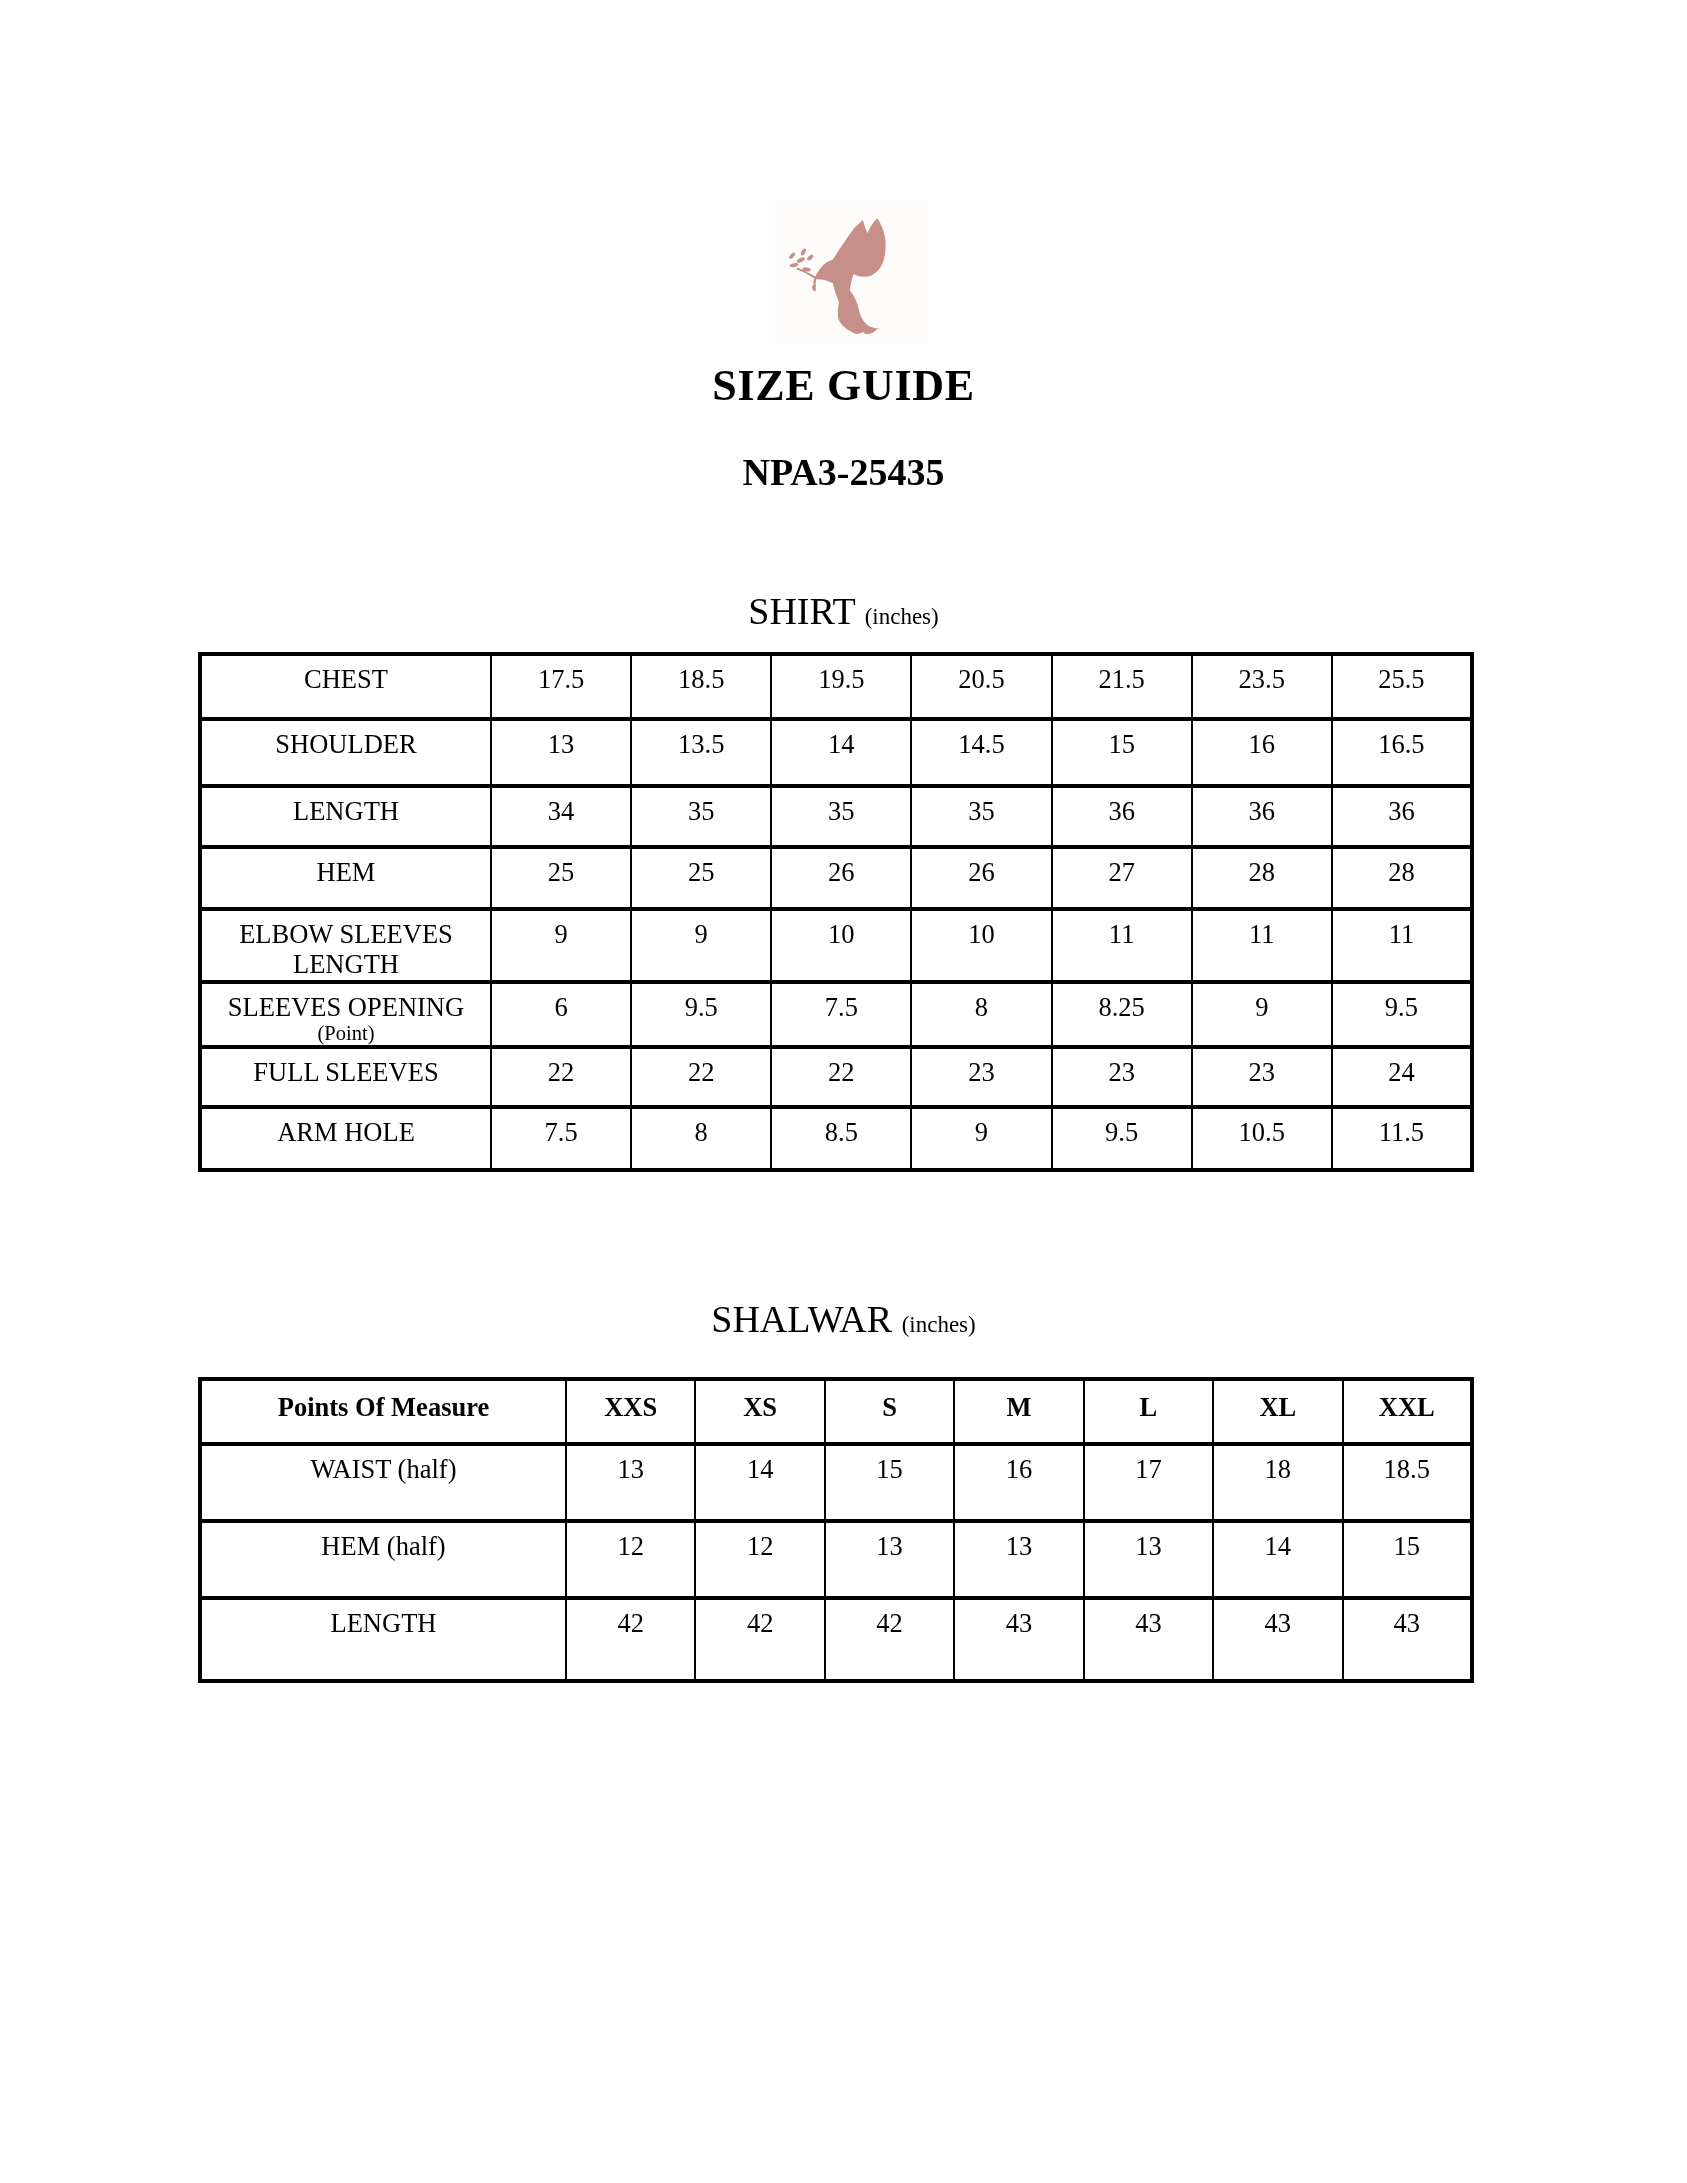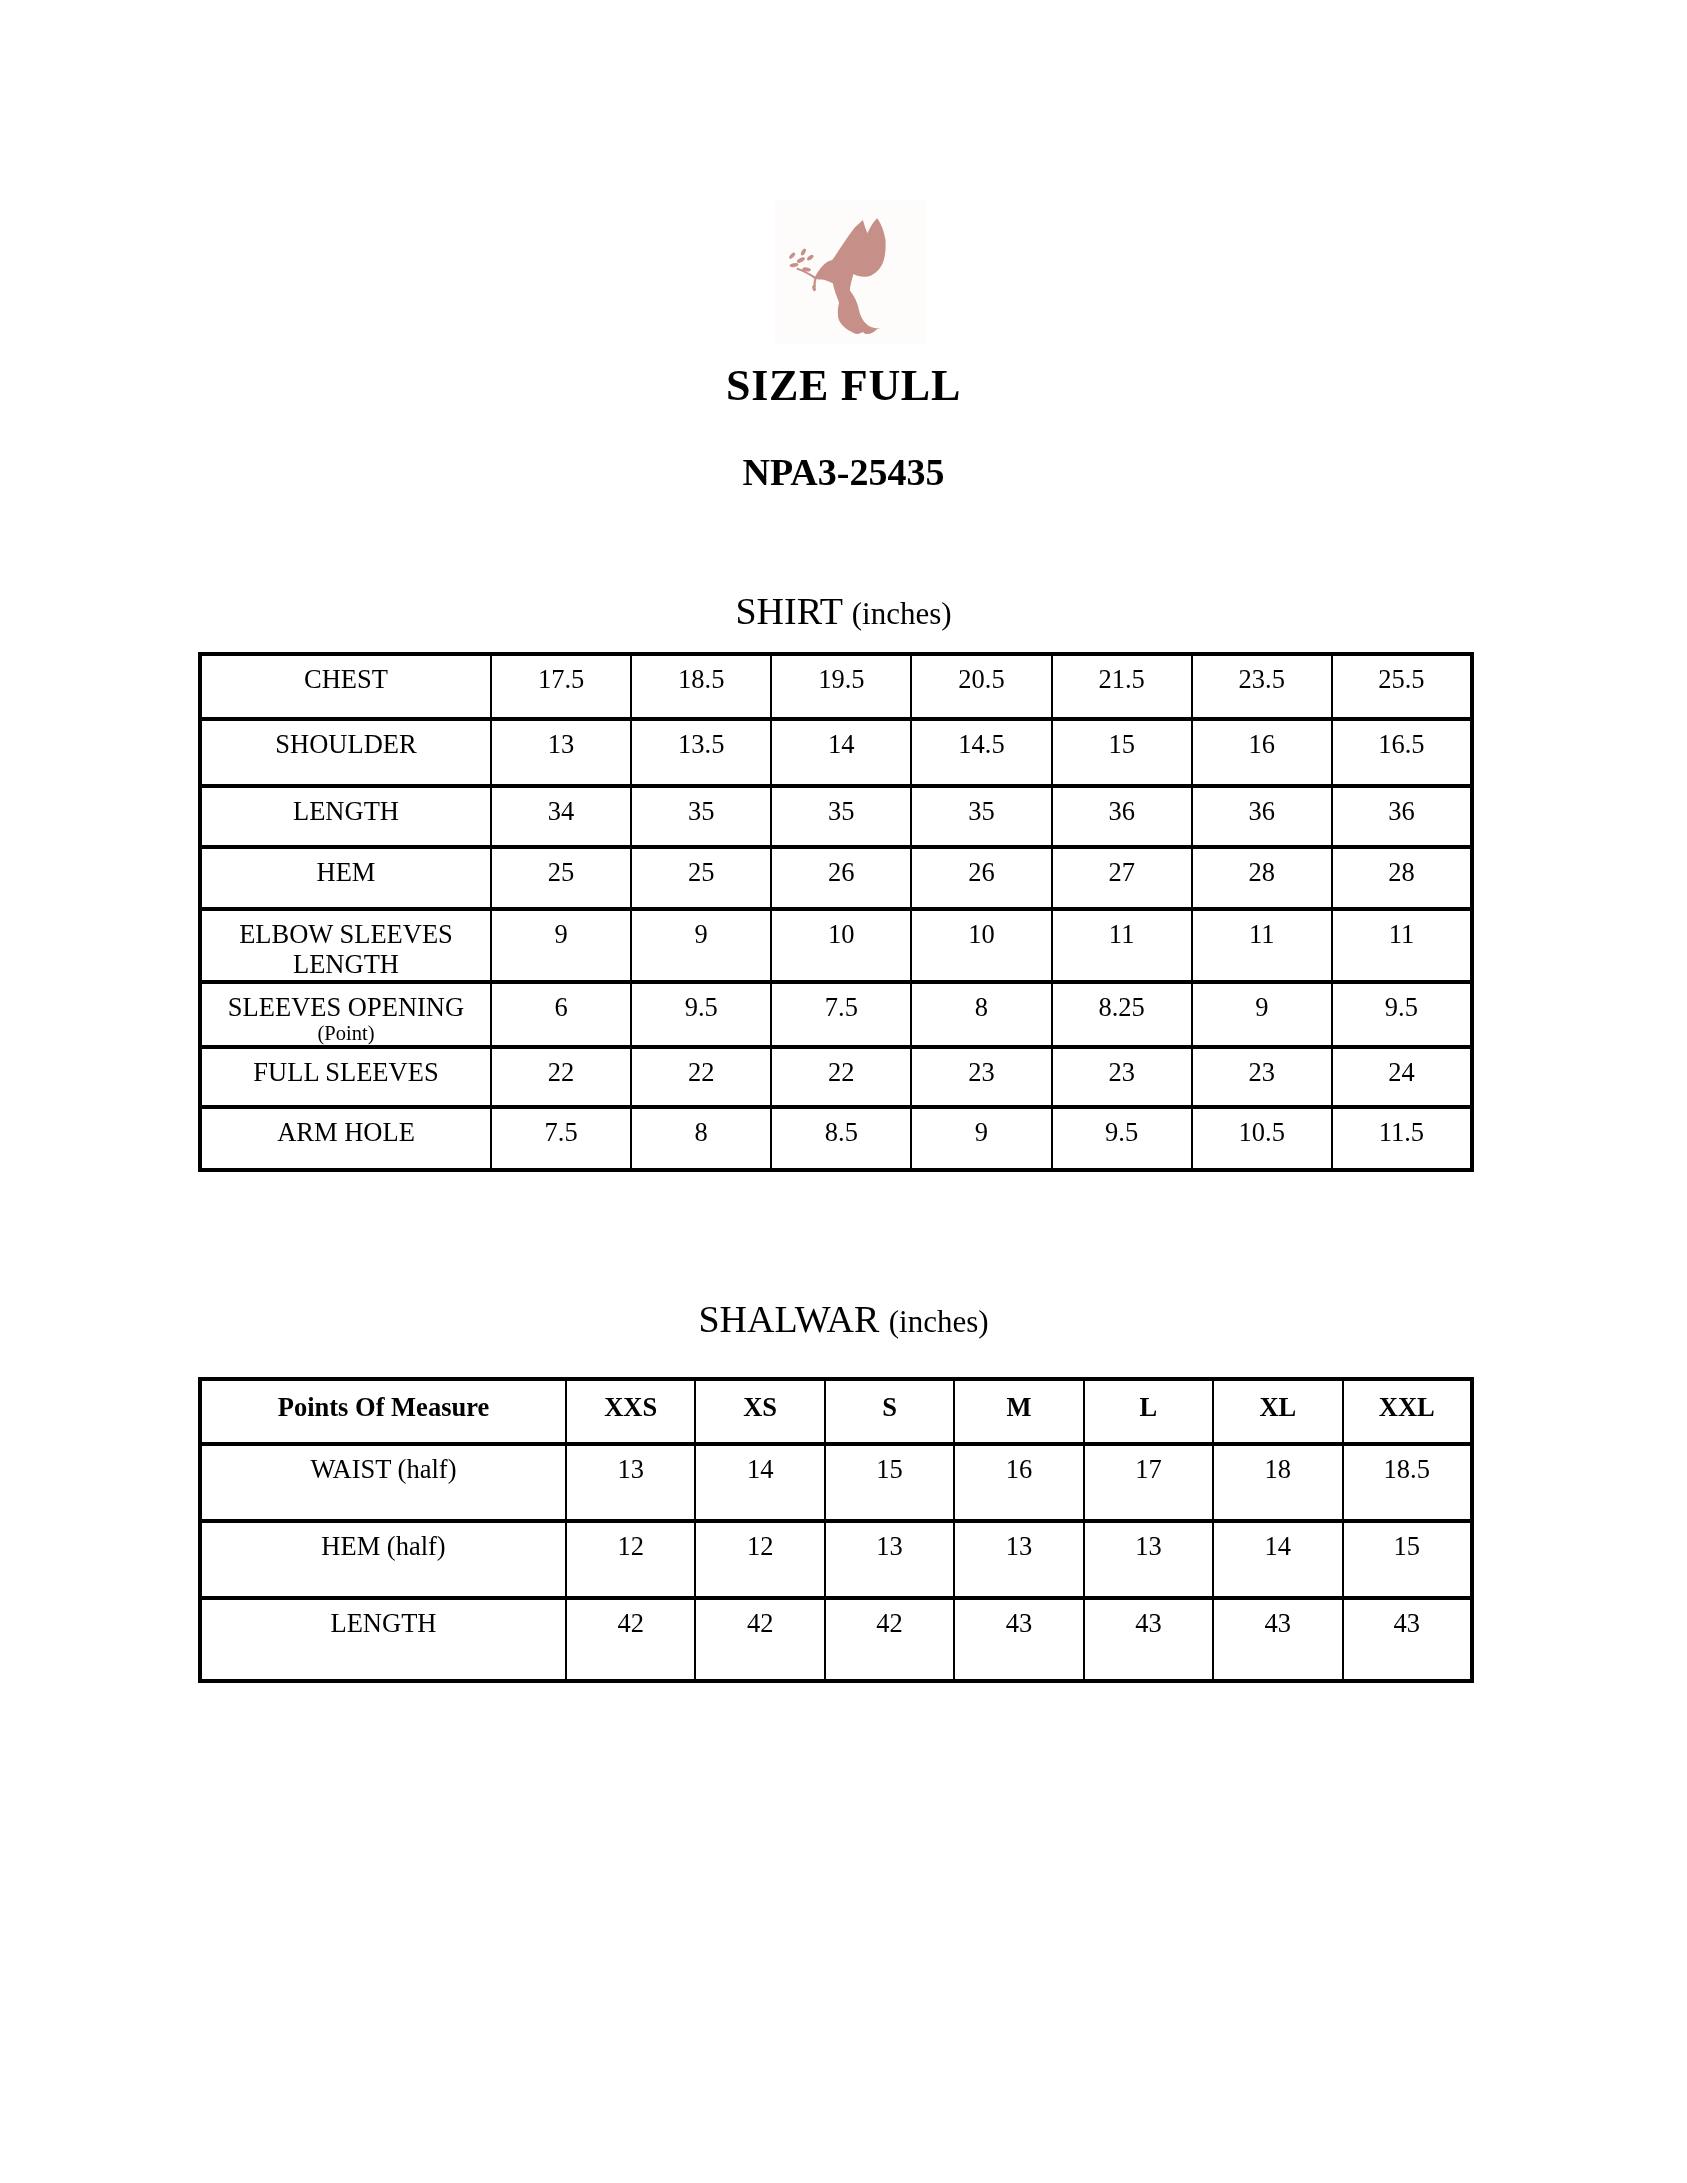--- a/index.html
+++ b/index.html
@@ -31,21 +31,21 @@
   .doc-code {
     position:absolute; left:0; right:0; top:450px;
     text-align:center;
     font-size:38px; font-weight:bold;
   }
   .sec-head {
     position:absolute; left:0; right:0;
     text-align:center;
     font-size:38px; font-weight:normal;
   }
-  .sec-head .unit { font-size:31px; }
+  .sec-head .unit { font-size:23px; }
   .sec-head-shirt   { top:589px; }
   .sec-head-shalwar { top:1297px; }
 
   
   table.size-table {
     position:absolute; left:198px;
     width:1276px;
     border-collapse:collapse;
     table-layout:fixed;
     border:4px solid #000;
@@ -129,21 +129,21 @@
         <ellipse cx="29" cy="104" rx="7" ry="3.2" transform="rotate(-10 29 104)"></ellipse>
         <ellipse cx="26" cy="89" rx="6" ry="3" transform="rotate(-45 26 89)"></ellipse>
         <ellipse cx="44" cy="83" rx="6" ry="3" transform="rotate(-60 44 83)"></ellipse>
         <ellipse cx="55" cy="92" rx="6" ry="3" transform="rotate(-35 55 92)"></ellipse>
         <ellipse cx="49" cy="111" rx="7" ry="3.2" transform="rotate(8 49 111)"></ellipse>
         <ellipse cx="61" cy="141" rx="5" ry="2.6" transform="rotate(75 61 141)"></ellipse>
       </g>
     </svg>
   </div>
 
-  <div class="doc-title">SIZE FULL</div>
+  <div class="doc-title">SIZE GUIDE</div>
   <div class="doc-code">NPA3-25435</div>
 
   <div class="sec-head sec-head-shirt">
     <span>SHIRT</span>
     <span class="unit"> <span>(inches)</span></span>
   </div>
 
   <table class="size-table shirt-table">
     <colgroup>
         <col class="c-label">

